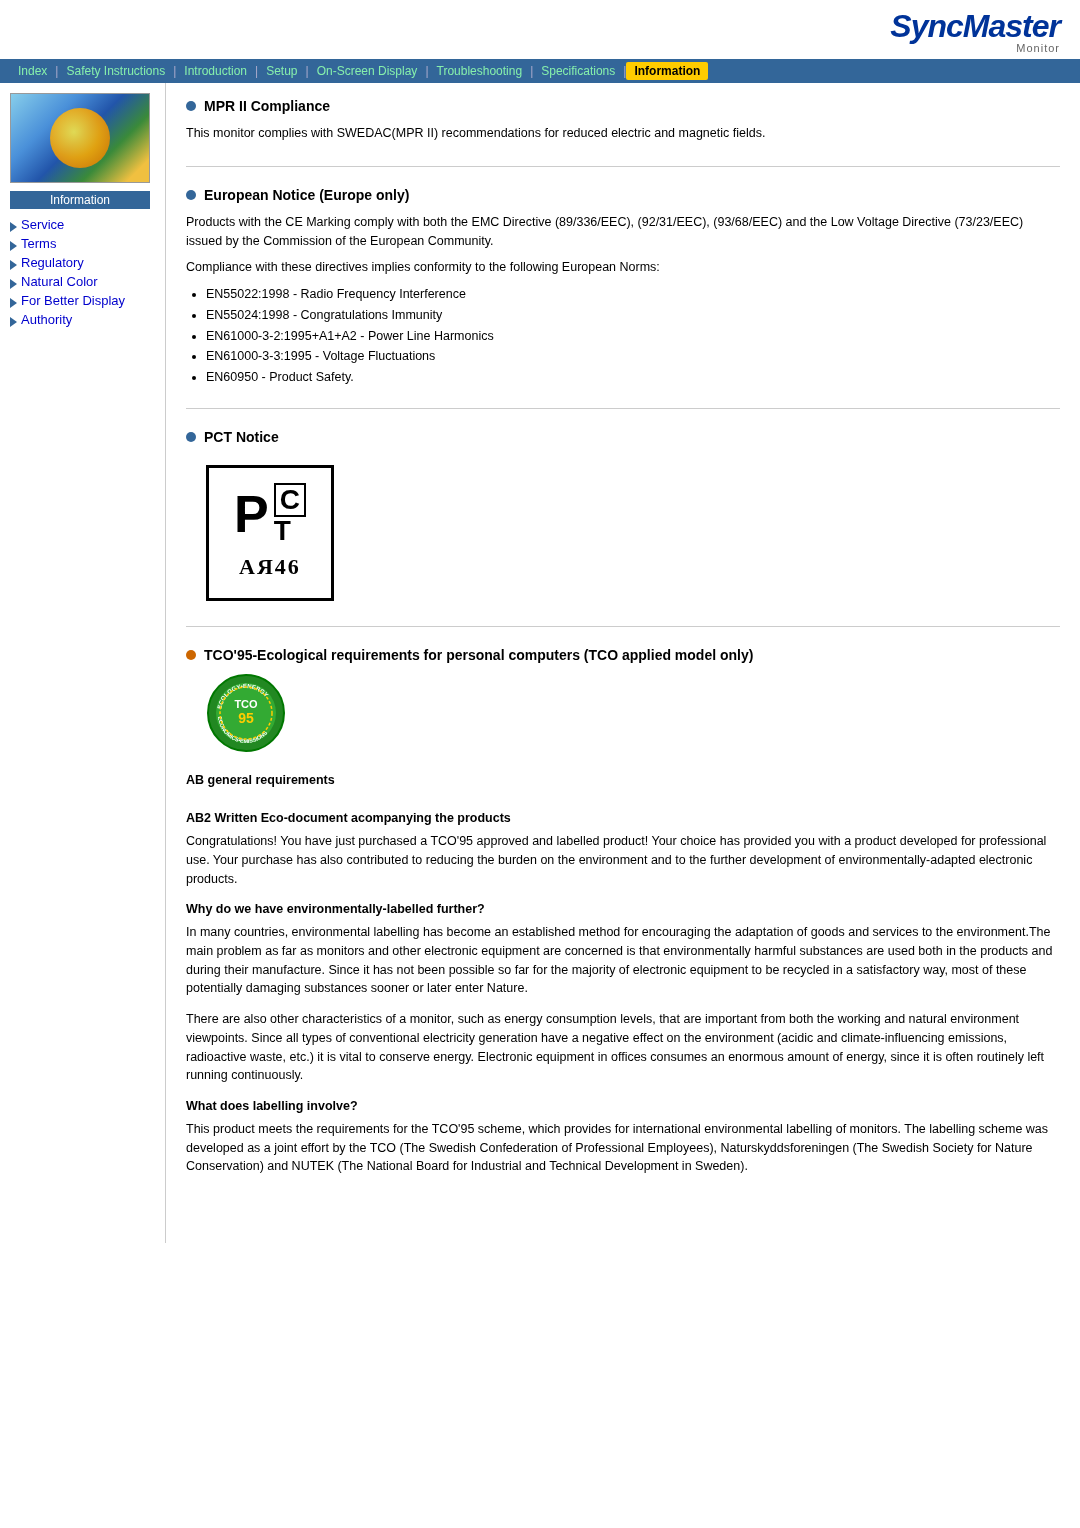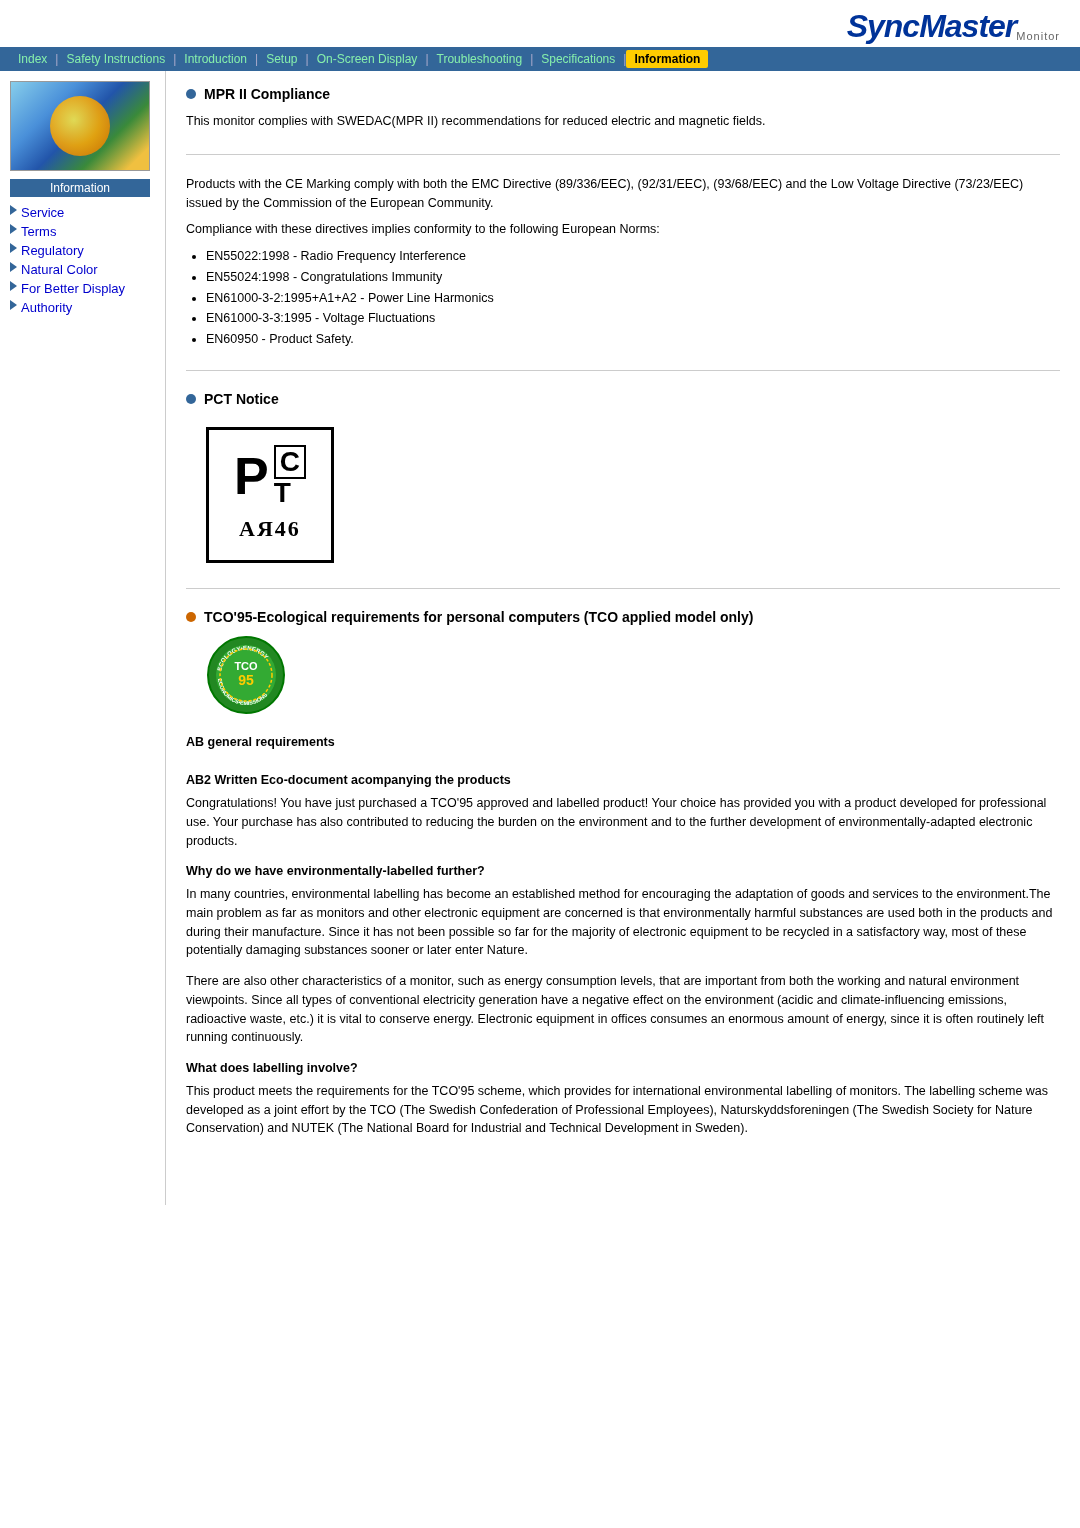--- a/index.html
+++ b/index.html
@@ -13,20 +13,21 @@
 
     
     .header {
       display: flex;
       justify-content: flex-end;
       padding: 10px 20px 5px 20px;
       background: #fff;
     }
     .brand-logo {
       display: flex;
+      flex-direction: column;
       align-items: flex-end;
     }
     .brand-name {
       font-size: 32px;
       font-weight: bold;
       color: #003399;
       font-style: italic;
       letter-spacing: -1px;
       line-height: 1;
     }
@@ -105,21 +106,21 @@
       width: 140px;
       margin-bottom: 8px;
     }
     .sidebar-nav {
       list-style: none;
       padding: 0;
       margin: 0;
     }
     .sidebar-nav li {
       display: flex;
-      align-items: flex-start;
+      align-items: flex-end;
       margin-bottom: 4px;
     }
     .arrow-icon {
       display: inline-block;
       width: 0;
       height: 0;
       border-top: 5px solid transparent;
       border-bottom: 5px solid transparent;
       border-left: 7px solid #336699;
       margin-right: 4px;
@@ -317,20 +318,24 @@
       <div class="section-header">
         <span class="bullet-dot"></span>
         <span class="section-title">MPR II Compliance</span>
       </div>
       <div class="section-body">
         <p>This monitor complies with SWEDAC(MPR II) recommendations for reduced electric and magnetic fields.</p>
       </div>
     </div>
 
     <div class="section">
+      <div class="section-header">
+        <span class="bullet-dot"></span>
+        <span class="section-title">European Notice (Europe only)</span>
+      </div>
       <div class="section-body">
         <p>Products with the CE Marking comply with both the EMC Directive (89/336/EEC), (92/31/EEC), (93/68/EEC) and the Low Voltage Directive (73/23/EEC) issued by the Commission of the European Community.</p>
         <p>Compliance with these directives implies conformity to the following European Norms:</p>
         <ul>
           <li>EN55022:1998 - Radio Frequency Interference</li>
           <li>EN55024:1998 - Congratulations Immunity</li>
           <li>EN61000-3-2:1995+A1+A2 - Power Line Harmonics</li>
           <li>EN61000-3-3:1995 - Voltage Fluctuations</li>
           <li>EN60950 - Product Safety.</li>
         </ul>

